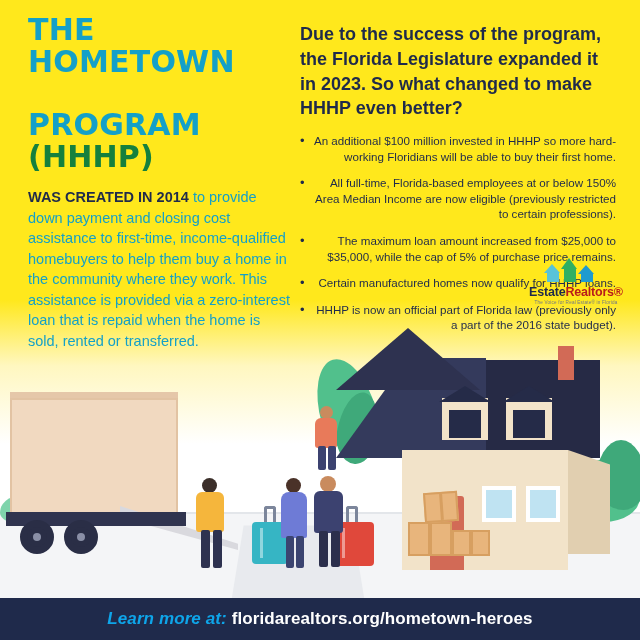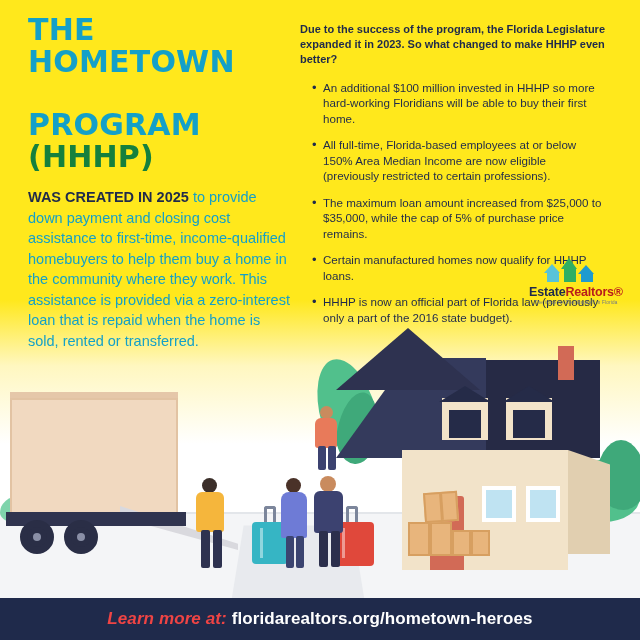--- a/index.html
+++ b/index.html
@@ -242,27 +242,27 @@
   .body-copy .lead {
     color: #1F2A4B;
     font-weight: bold;
   }
 
   .right-col {
     position: absolute; left: 300px; top: 22px; width: 316px;
   }
   .intro {
     color: #1F2A4B;
-    font-size: 11px;
+    font-size: 18px;
     line-height: 1.38;
     font-weight: bold;
     margin: 0 0 12px 0;
   }
   .intro .norm { font-weight: bold; color: #1F2A4B; }
-  .bullets { list-style: none; margin: 12px; padding: 0; }
+  .bullets { list-style: none; margin: 0; padding: 0; text-align: right; }
   .bullets li {
     position: relative;
     color: #1F2A4B;
     font-size: 11.6px;
     line-height: 1.34;
     padding-left: 11px;
     margin-bottom: 11px;
   }
   .bullets li::before {
     content: "•";
@@ -292,21 +292,21 @@
   .logo .name .grey { color: #b91c1c; font-weight: bold; }
   .logo .tag { font-size: 4.6px; color: #6E7688; margin-top: 1px; letter-spacing: .2px; }
 
   
   .footer {
     position: absolute; left: 0; bottom: 0; width: 640px; height: 42px;
     background: #1F2A4B;
     display: flex; align-items: center; justify-content: center;
   }
   .footer .f-text { font-size: 17px; letter-spacing: .1px; }
-  .footer .f-learn { color: #ef4444; font-weight: bold; font-style: italic; }
+  .footer .f-learn { color: #0ea5e9; font-weight: bold; font-style: italic; }
   .footer .f-url { color: #FFFFFF; font-weight: bold; }
 </style>
 </head>
 <body>
 
 <div class="poster">
 
   <div class="scene">
     <div class="sky-fade"></div>
     <div class="ground"></div>
@@ -387,21 +387,21 @@
     </div>
   </div>
 
   <div class="left-col">
     <h1 class="title">
       <span>THE HOMETOWN</span><br>
       <br>
       <span>PROGRAM </span><span class="dark">(HHHP)</span>
     </h1>
     <p class="body-copy">
-      <span class="lead">WAS CREATED IN 2025</span><span> to provide down payment and closing cost assistance to first-time, income-qualified homebuyers to help them buy a home in the community where they work. This assistance is provided via a zero-interest loan that is repaid when the home is sold, rented or transferred.</span>
+      <span class="lead">WAS CREATED IN 2014</span><span> to provide down payment and closing cost assistance to first-time, income-qualified homebuyers to help them buy a home in the community where they work. This assistance is provided via a zero-interest loan that is repaid when the home is sold, rented or transferred.</span>
     </p>
   </div>
 
   <div class="right-col">
     <p class="intro">
       <span>Due to the success of the program, the Florida Legislature expanded it in 2023. </span><span class="norm">So what changed to make HHHP even better?</span>
     </p>
     <ul class="bullets">
       <li>An additional $100 million invested in HHHP so more hard-working Floridians will be able to buy their first home.</li>
       <li>All full-time, Florida-based employees at or below 150% Area Median Income are now eligible (previously restricted to certain professions).</li>

